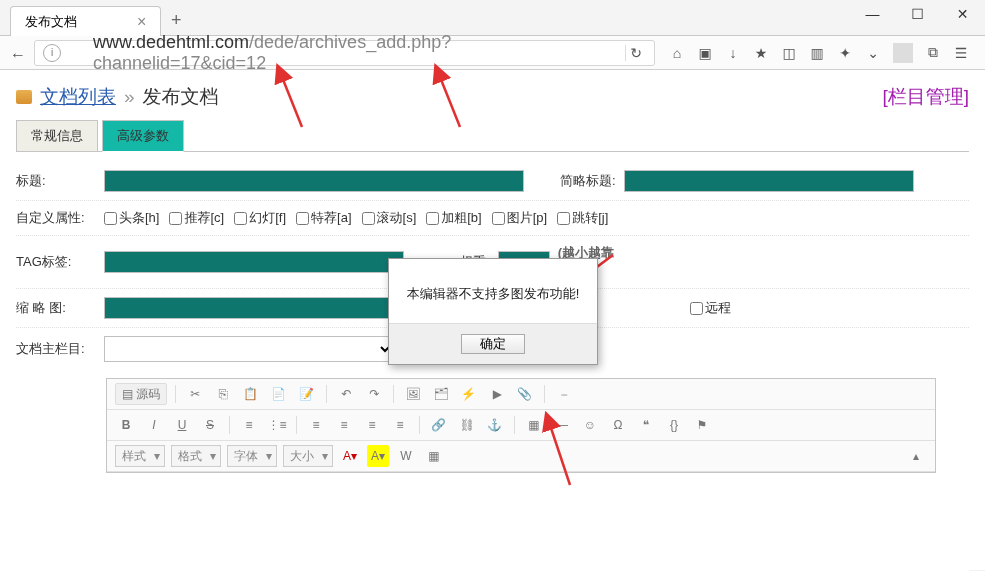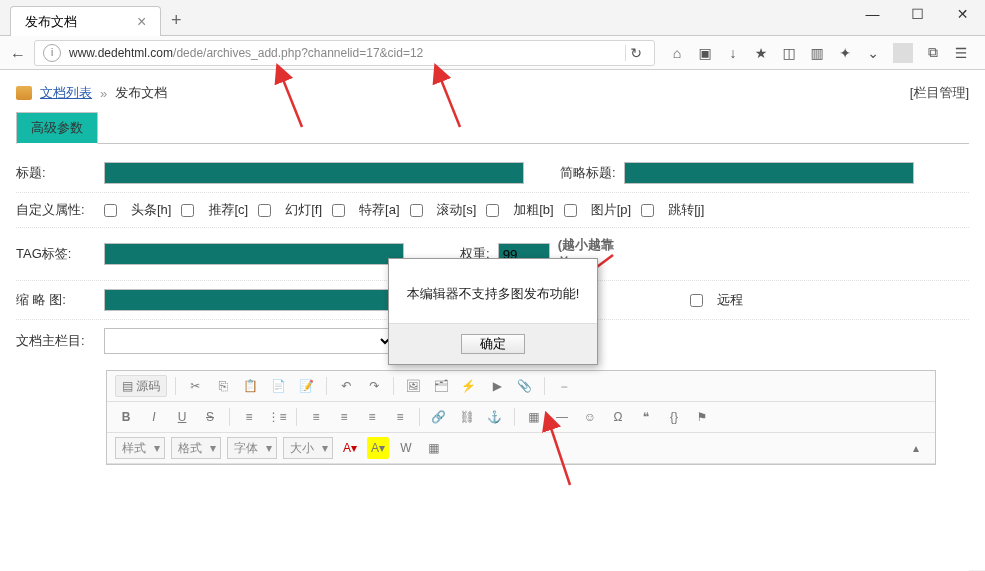--- a/index.html
+++ b/index.html
@@ -9,45 +9,45 @@
 .window-controls { position: absolute; top: 0; right: 0; display: flex; height: 28px; }
 .window-controls div { width: 45px; display: flex; align-items: center; justify-content: center; font-size: 14px; color: #333; }
 .tabstrip { height: 36px; background: #f4f4f4; border-bottom: 1px solid #c8c8c8; display: flex; align-items: flex-end; padding-left: 10px; }
 .tab { height: 30px; padding: 0 14px 0 14px; background: #fff; border: 1px solid #c8c8c8; border-bottom: none; border-radius: 4px 4px 0 0; display: flex; align-items: center; gap: 60px; font-size: 13px; margin-bottom: -1px; }
 .tab .close { color: #888; font-size: 16px; }
 .newtab { width: 30px; height: 30px; display: flex; align-items: center; justify-content: center; color: #666; font-size: 18px; }
 .toolbar { height: 34px; background: #fbfbfb; border-bottom: 1px solid #d0d0d0; display: flex; align-items: center; padding: 0 6px; gap: 4px; }
 .nav-arrow { width: 24px; height: 24px; display: flex; align-items: center; justify-content: center; color: #555; font-size: 16px; }
 .id-icon { width: 18px; height: 18px; border: 1px solid #aaa; border-radius: 50%; display: flex; align-items: center; justify-content: center; font-size: 10px; color: #777; }
 .address { flex: 1; height: 26px; border: 1px solid #d5d5d5; border-radius: 3px; display: flex; align-items: center; padding: 0 8px; gap: 8px; background: #fff; }
-.url { flex: 1; color: #888; font-size: 12px; }
+.url { flex: 1; color: #888; font-size: 18px; margin-left: 24px; }
 .url .dark { color: #333; }
 .reload { color: #555; font-size: 14px; padding:0 4px;}
 .tb-icons { display: flex; gap: 8px; padding: 0 8px; }
 .tb-icons div { width: 20px; height: 20px; display: flex; align-items: center; justify-content: center; color: #555; font-size: 14px; }
 .tb-sep { width:1px; height:20px; background:#ddd; margin:0 2px;}
 
 
 .page { padding: 10px 16px; background: #fff; height: 500px; overflow: hidden; position: relative; }
 .scrollbar { position: absolute; right: 0; top: 70px; bottom: 0; width: 16px; background: #f1f1f1; }
 .scrollbar .btn { height: 16px; background: #f1f1f1; display:flex;align-items:center;justify-content:center;color:#666;font-size:10px;}
-.breadcrumb { display: flex; align-items: center; gap: 8px; font-size: 13px; color: #333; padding: 4px 0 10px; }
+.breadcrumb { display: flex; align-items: center; gap: 8px; font-size: 19px; color: #333; padding: 4px 0 10px; }
 .bc-icon { width: 16px; height: 14px; background: linear-gradient(#e8b050,#d89030); border-radius:2px;}
 .bc-sep { color: #999; }
-.bc-right { margin-left: auto; color: #404040; padding-left: 12px; }
+.bc-right { margin-left: auto; color: #a21caf; padding-left: 12px; }
 .inner-tabs { display: flex; border-bottom: 1px solid #c5c5c5; }
 .inner-tab { padding: 6px 14px; font-size: 13px; border: 1px solid #c5c5c5; border-bottom: none; margin-right: 4px; background: #f0efe7; color:#333;}
 .inner-tab.active { background: #14b8a6; border-bottom: 1px solid #fff; margin-bottom: -1px; }
 .form { padding: 10px 0; }
 .form-row { display: flex; align-items: center; padding: 8px 0; font-size: 13px; color: #333; gap: 8px; border-bottom: 1px dotted #e0e0e0;}
 .label { width: 80px; text-align: left; }
 .txt { height: 22px; border: 1px solid #c0c0c0; background: #0f766e; padding: 0 4px; }
 .w420 { width: 420px; } .w280 { width: 290px; } .w300 { width:300px;} .w70{width:52px;}
 .checks { display: flex; gap: 10px; flex-wrap: wrap; }
-.chk { display: flex; align-items: center; gap: 14px; }
+.chk { display: flex; align-items: center; gap: 2px; }
 .chk input { width: 13px; height: 13px; }
 .note { color: #666; }
 .sel { height: 22px; border: 1px solid #c0c0c0; background: #fff; font-size:13px; padding:12px 4px; width:290px;}
 .mag { color: #3a7ac0; font-size: 14px; }
 
 
 .editor { margin-top: 8px; border: 1px solid #c5c5c5; background: #fafafa; width: 830px; margin-left: 90px;}
 .ed-row { display: flex; align-items: center; gap: 6px; padding: 4px 8px; border-bottom: 1px solid #e0e0e0; flex-wrap: wrap; }
 .ed-btn { width: 22px; height: 22px; display: flex; align-items: center; justify-content: center; color: #777; font-size: 12px; border-radius:2px;}
 .ed-btn.src { width: auto; padding: 0 6px; gap:3px; border:1px solid #ddd; background:#f0f0f0;}
@@ -117,20 +117,21 @@
 
   <div class="breadcrumb">
     <span class="bc-icon"></span>
     <a style="color:#2a5db0;text-decoration:underline;">文档列表</a>
     <span class="bc-sep">»</span>
     <span>发布文档</span>
     <a class="bc-right">[栏目管理]</a>
   </div>
 
   <div class="inner-tabs">
+    <div class="inner-tab">常规信息</div>
     <div class="inner-tab active">高级参数</div>
   </div>
 
   <div class="form">
 
     <div class="form-row">
       <span class="label">标题:</span>
       <input class="txt w420" style="">
       <span style="width:20px;"></span>
       <span>简略标题:</span>

